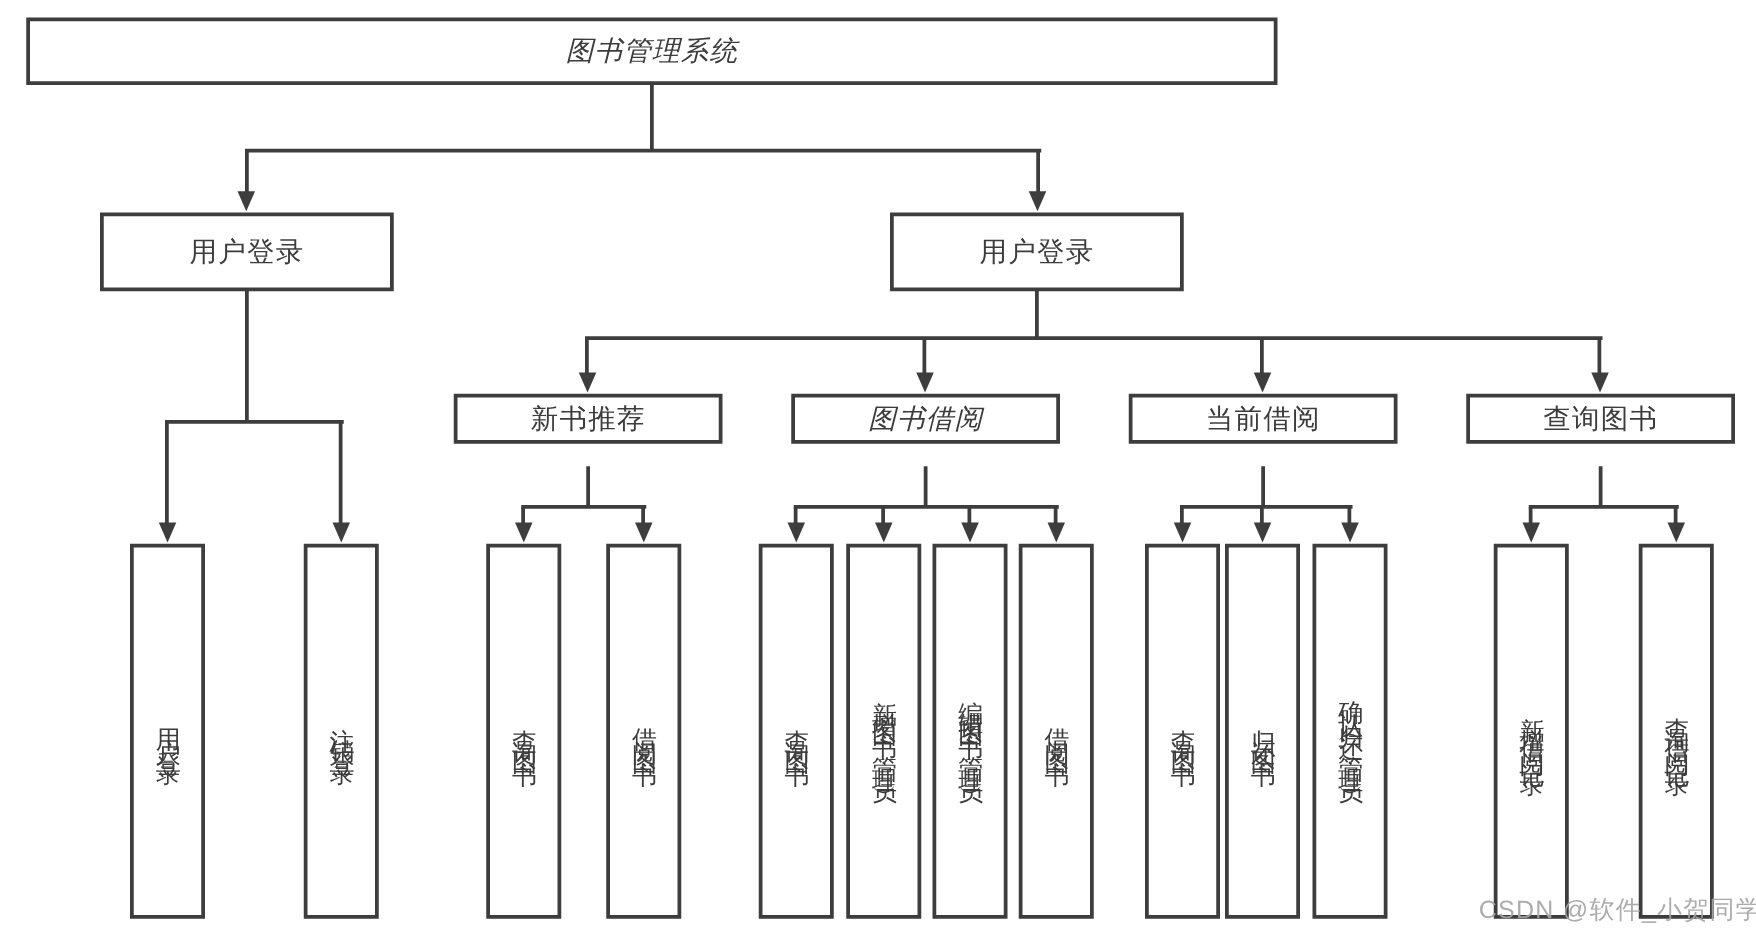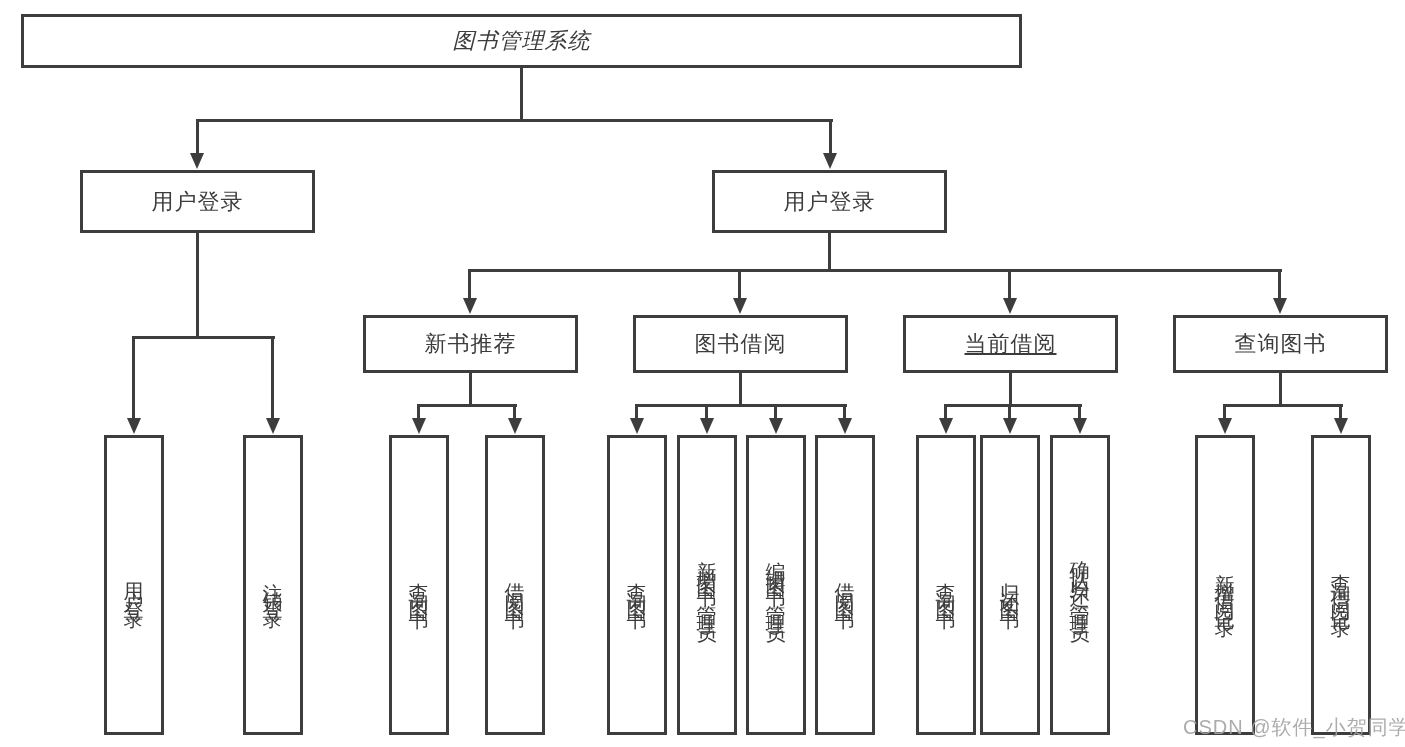--- a/index.html
+++ b/index.html
@@ -23,21 +23,21 @@
     justify-content: center;
     color: #3c3c3c;
     text-align: center;
   }
 
   .hnode { font-size: 22px; letter-spacing: 1px; }
 
   .root-node  { left: 21px;  top: 14px;  width: 1001px; height: 54px; font-style: italic; }
 
   .l2-node    { top: 170px; width: 235px; height: 63px; }
-  .l3-node    { top: 315px; width: 215px; height: 58px; }
+  .l3-node    { top: 315px; width: 215px; height: 40px; }
 
   .leaf {
     top: 435px; width: 60px; height: 300px;
     writing-mode: vertical-rl;
     text-orientation: mixed;
     font-size: 20px;
     letter-spacing: 9px;
     line-height: 1;
   }
 
@@ -93,22 +93,22 @@
   <div class="vline" style="left:468px;  top:271px; height:28px;"></div>
   <div class="arrow" style="left:463px;  top:298px;"></div>
   <div class="vline" style="left:738px;  top:271px; height:28px;"></div>
   <div class="arrow" style="left:733px;  top:298px;"></div>
   <div class="vline" style="left:1008px; top:271px; height:28px;"></div>
   <div class="arrow" style="left:1003px; top:298px;"></div>
   <div class="vline" style="left:1278px; top:271px; height:28px;"></div>
   <div class="arrow" style="left:1273px; top:298px;"></div>
 
   <div class="box hnode l3-node" style="left:363px;">新书推荐</div>
-  <div class="box hnode l3-node" style="left:633px;">图书借阅</div>
-  <div class="box hnode l3-node" style="left:903px;text-decoration:underline;">当前借阅</div>
+  <div class="box hnode l3-node" style="left:633px;font-style:italic;">图书借阅</div>
+  <div class="box hnode l3-node" style="left:903px;">当前借阅</div>
   <div class="box hnode l3-node" style="left:1173px;">查询图书</div>
 
   <div class="vline" style="left:469px; top:373px; height:33px;"></div>
   <div class="hline" style="left:417px; top:404px; width:100px;"></div>
   <div class="vline" style="left:417px; top:406px; height:13px;"></div>
   <div class="arrow" style="left:412px; top:418px;"></div>
   <div class="vline" style="left:513px; top:406px; height:13px;"></div>
   <div class="arrow" style="left:508px; top:418px;"></div>
 
   <div class="vline" style="left:739px; top:373px; height:33px;"></div>

